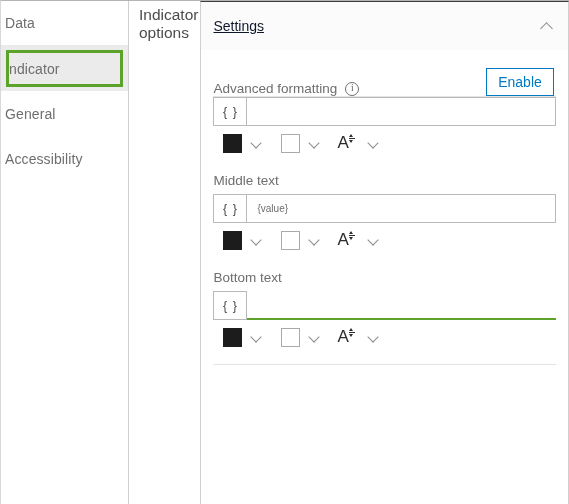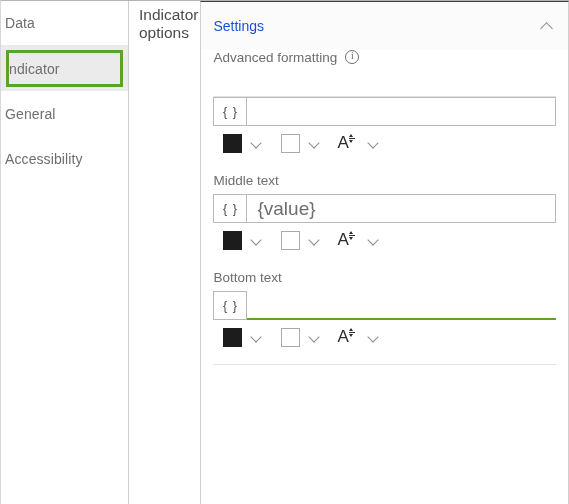--- a/index.html
+++ b/index.html
@@ -102,42 +102,43 @@
   }
 
   .section-head {
     height: 48px;
     display: flex;
     align-items: center;
     padding: 0 14px 0 12px;
     box-sizing: border-box;
     background: #fbfbfb;
     font-size: 14px;
-    color: #1d4ed8;
-    cursor: pointer;
+    color: #0f172a;
+    cursor: pointer;
+    text-decoration: underline;
   }
   .section-head .title { flex: 1 1 auto; }
   .chev-up {
     width: 13px; height: 13px;
     position: relative;
   }
   .chev-up::before {
     content: "";
     position: absolute;
     left: 1px; top: 4px;
     width: 8px; height: 8px;
     border-left: 1.3px solid #8b8b8b;
     border-top: 1.3px solid #8b8b8b;
     transform: rotate(45deg);
   }
 
   .adv-row {
     height: 46px;
     display: flex;
-    align-items: flex-start;
+    align-items: flex-end;
     padding: 0 14px 0 12px;
     box-sizing: border-box;
   }
   .adv-label {
     font-size: 13.5px;
     color: #6e6e6e;
   }
   .info-icon {
     width: 14px; height: 14px;
     margin-left: 8px;
@@ -204,21 +205,21 @@
     letter-spacing: 1px;
     cursor: pointer;
     font-family: "Liberation Sans", sans-serif;
   }
   .text-input {
     flex: 1 1 auto;
     border: 1px solid #b9b9b9;
     border-left: none;
     box-sizing: border-box;
     background: #ffffff;
-    font-size: 19px;
+    font-size: 10px;
     color: #6e6e6e;
     padding: 0 10px;
     font-family: "Liberation Sans", sans-serif;
     outline: none;
     border-radius: 0;
   }
   .text-input::placeholder { color: #9a9a9a; }
 
   .input-row.highlighted .text-input {
     box-shadow: inset 0 0 0 3px var(--hl, #5ba32b);
@@ -343,20 +344,21 @@
 
       <div class="section-head">
         <span class="title">Settings</span>
         <span class="chev-up"></span>
       </div>
 
       <div class="adv-row">
         <span class="adv-label">Advanced formatting</span>
         <span class="info-icon">i</span>
         <span class="spacer"></span>
+        <button class="enable-btn">Enable</button>
       </div>
 
       <div class="divider"></div>
 
       <div class="field-block">
         <div class="input-row">
           <div class="brace-btn">{ }</div>
           <input class="text-input" type="text" value="" style="">
         </div>
         <div class="fmt-row">

